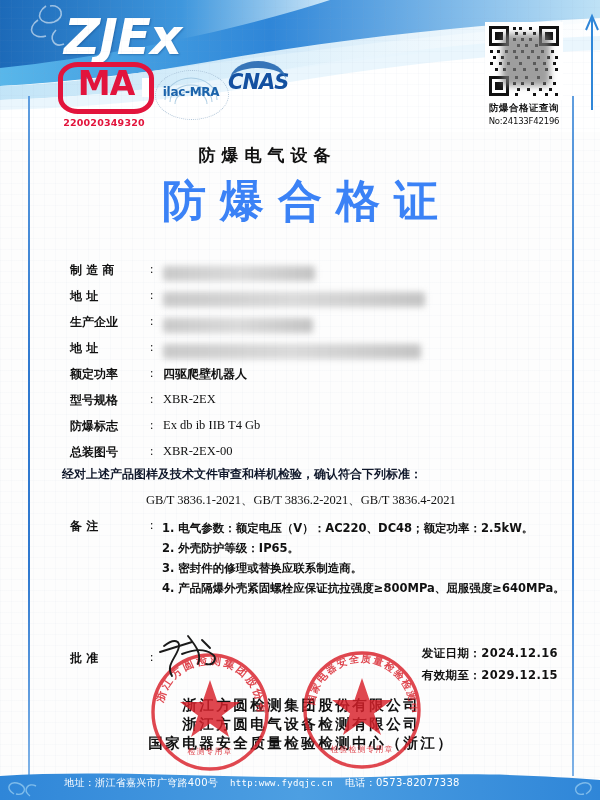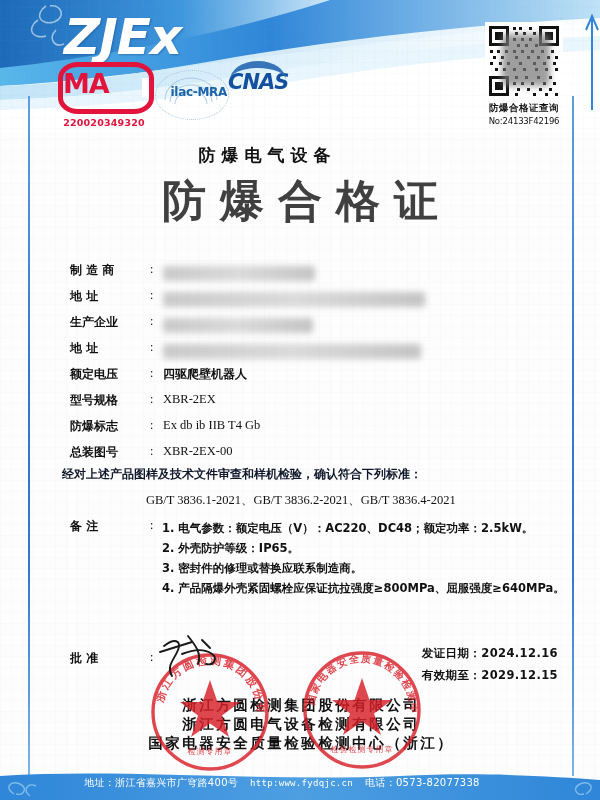--- a/index.html
+++ b/index.html
@@ -36,27 +36,27 @@
   .frame-l,.frame-r{position:absolute;top:96px;width:2px;height:680px;z-index:2;
     background:linear-gradient(180deg,#5f9ee0,#2f79d0 40%,#2f79d0 70%,#7fb3e8);}
   .frame-l{left:28px;}
   .frame-r{left:572px;}
 
   
   .logos{position:absolute;left:0;top:56px;width:600px;height:78px;z-index:5;}
   .cma{position:absolute;left:58px;top:6px;width:92px;text-align:center;}
   .cma-mark{
     width:86px;height:42px;border:5px solid #e2143c;border-radius:20px/16px;
-    font-family:"DejaVu Sans", sans-serif;font-weight:700;font-size:27px;color:#e2143c;
-    line-height:34px;text-align:left;position:relative;overflow:hidden;letter-spacing:-1px;
+    font-family:"DejaVu Sans", sans-serif;font-weight:700;font-size:33px;color:#e2143c;
+    line-height:34px;text-align:center;position:relative;overflow:hidden;letter-spacing:-1px;
   }
   .cma-mark::after{content:"";position:absolute;right:-4px;top:11px;width:11px;height:19px;background:#ffffff;}
   .cma-no{font-family:"DejaVu Sans", sans-serif;font-size:9.5px;color:#e2143c;font-weight:700;letter-spacing:.2px;margin-top:3px;}
 
-  .ilac{position:absolute;left:155px;top:14px;width:72px;height:48px;text-align:right;}
+  .ilac{position:absolute;left:155px;top:14px;width:72px;height:48px;text-align:center;}
   .ilac-ring{position:absolute;left:0;top:0;width:72px;height:48px;border-radius:50%;
      border:1px dotted #9fb8cf;opacity:.85;}
   .ilac-txt{position:relative;top:15px;font-family:"DejaVu Sans", sans-serif;font-weight:700;
      font-size:12px;color:#1b63ab;letter-spacing:-.3px;}
 
   .cnas{position:absolute;left:228px;top:14px;display:flex;align-items:center;gap:4px;}
   .cnas-logo{font-family:"DejaVu Sans", sans-serif;font-weight:700;font-style:italic;
      font-size:21px;color:#1350a0;letter-spacing:-1px;position:relative;}
   .cnas-swoosh{position:absolute;left:2px;top:-9px;width:56px;height:12px;
      border-top:7px solid #2f6fb5;border-radius:50%/100% 100% 0 0;opacity:.95;}
@@ -73,21 +73,21 @@
   .qr-img{width:78px;height:78px;margin:0 auto;position:relative;background:#fff;}
   .qr-blur{position:absolute;left:17px;top:12px;width:48px;height:52px;
     background:rgba(120,120,120,.72);filter:blur(3px);border-radius:4px;}
   .qr-cap{font-size:9.5px;color:#111;font-weight:700;margin-top:2px;letter-spacing:.5px;}
   .qr-no{font-family:"DejaVu Sans", sans-serif;font-size:8.5px;color:#111;margin-top:1px;letter-spacing:-.2px;}
 
   
   .sub-title{position:absolute;left:0;top:144px;width:535px;text-align:center;
      font-family:"DejaVu Sans", sans-serif;font-size:17px;font-weight:700;color:#111;letter-spacing:6px;z-index:6;}
   .main-title{position:absolute;left:0;top:172px;width:600px;text-align:center;
-     font-family:"DejaVu Sans", sans-serif;font-size:44px;font-weight:700;color:#404040;letter-spacing:14px;z-index:6;
+     font-family:"DejaVu Sans", sans-serif;font-size:44px;font-weight:700;color:#3b82f6;letter-spacing:14px;z-index:6;
      text-indent:14px;}
   .numline{position:absolute;left:0;top:232px;width:600px;text-align:center;z-index:6;
      font-size:11px;font-weight:700;color:#1a1a1a;}
   .numline span.lbl{font-family:"DejaVu Sans", sans-serif;font-size:10.5px;}
   .numline .gap{display:inline-block;width:24px;}
   .redact{display:inline-block;height:11px;vertical-align:-1px;
      background:rgba(150,150,150,.55);filter:blur(2.2px);border-radius:2px;}
 
   
   .form{position:absolute;left:0;top:262px;width:600px;z-index:6;}
@@ -133,21 +133,21 @@
   .org{font-family:"DejaVu Sans", sans-serif;font-size:14.5px;font-weight:700;color:#111;
      letter-spacing:2.5px;line-height:19px;text-indent:2.5px;}
 
   
   .fnote{position:absolute;left:0;top:754px;width:600px;text-align:center;z-index:7;
      font-family:"DejaVu Sans", sans-serif;font-size:10.5px;font-weight:700;color:#111;letter-spacing:.2px;}
 
   
   .footbar{position:absolute;left:0;bottom:0;width:600px;height:30px;z-index:6;overflow:hidden;}
   .footbar-txt{position:absolute;left:0;top:6px;width:524px;text-align:center;
-     font-size:10px;color:#ffffff;letter-spacing:.3px;font-family:"DejaVu Sans", sans-serif;margin-left:20px;}
+     font-size:10px;color:#ffffff;letter-spacing:.3px;font-family:"DejaVu Sans", sans-serif;}
   .footbar-txt .url{font-family:"DejaVu Sans Mono", monospace;font-size:9px;}
   .footbar-txt .sp{display:inline-block;width:12px;}
 </style>
 </head>
 <body>
 
 <div class="page">
 
   <div class="header">
     <svg class="hdr-svg" width="600" height="132" viewBox="0 0 600 132">
@@ -318,21 +318,21 @@
       <div class="blur-bar" style="width:150px"></div>
     </div>
 
     <div class="row">
       <div class="lab">地    址</div>
       <div class="colon">:</div>
       <div class="blur-bar" style="width:258px"></div>
     </div>
 
     <div class="row">
-      <div class="lab tight">额定电压</div>
+      <div class="lab tight">额定功率</div>
       <div class="colon">:</div>
       <div class="val cn">四驱爬壁机器人</div>
     </div>
 
     <div class="row">
       <div class="lab tight">型号规格</div>
       <div class="colon">:</div>
       <div class="val">XBR-2EX</div>
     </div>
 

